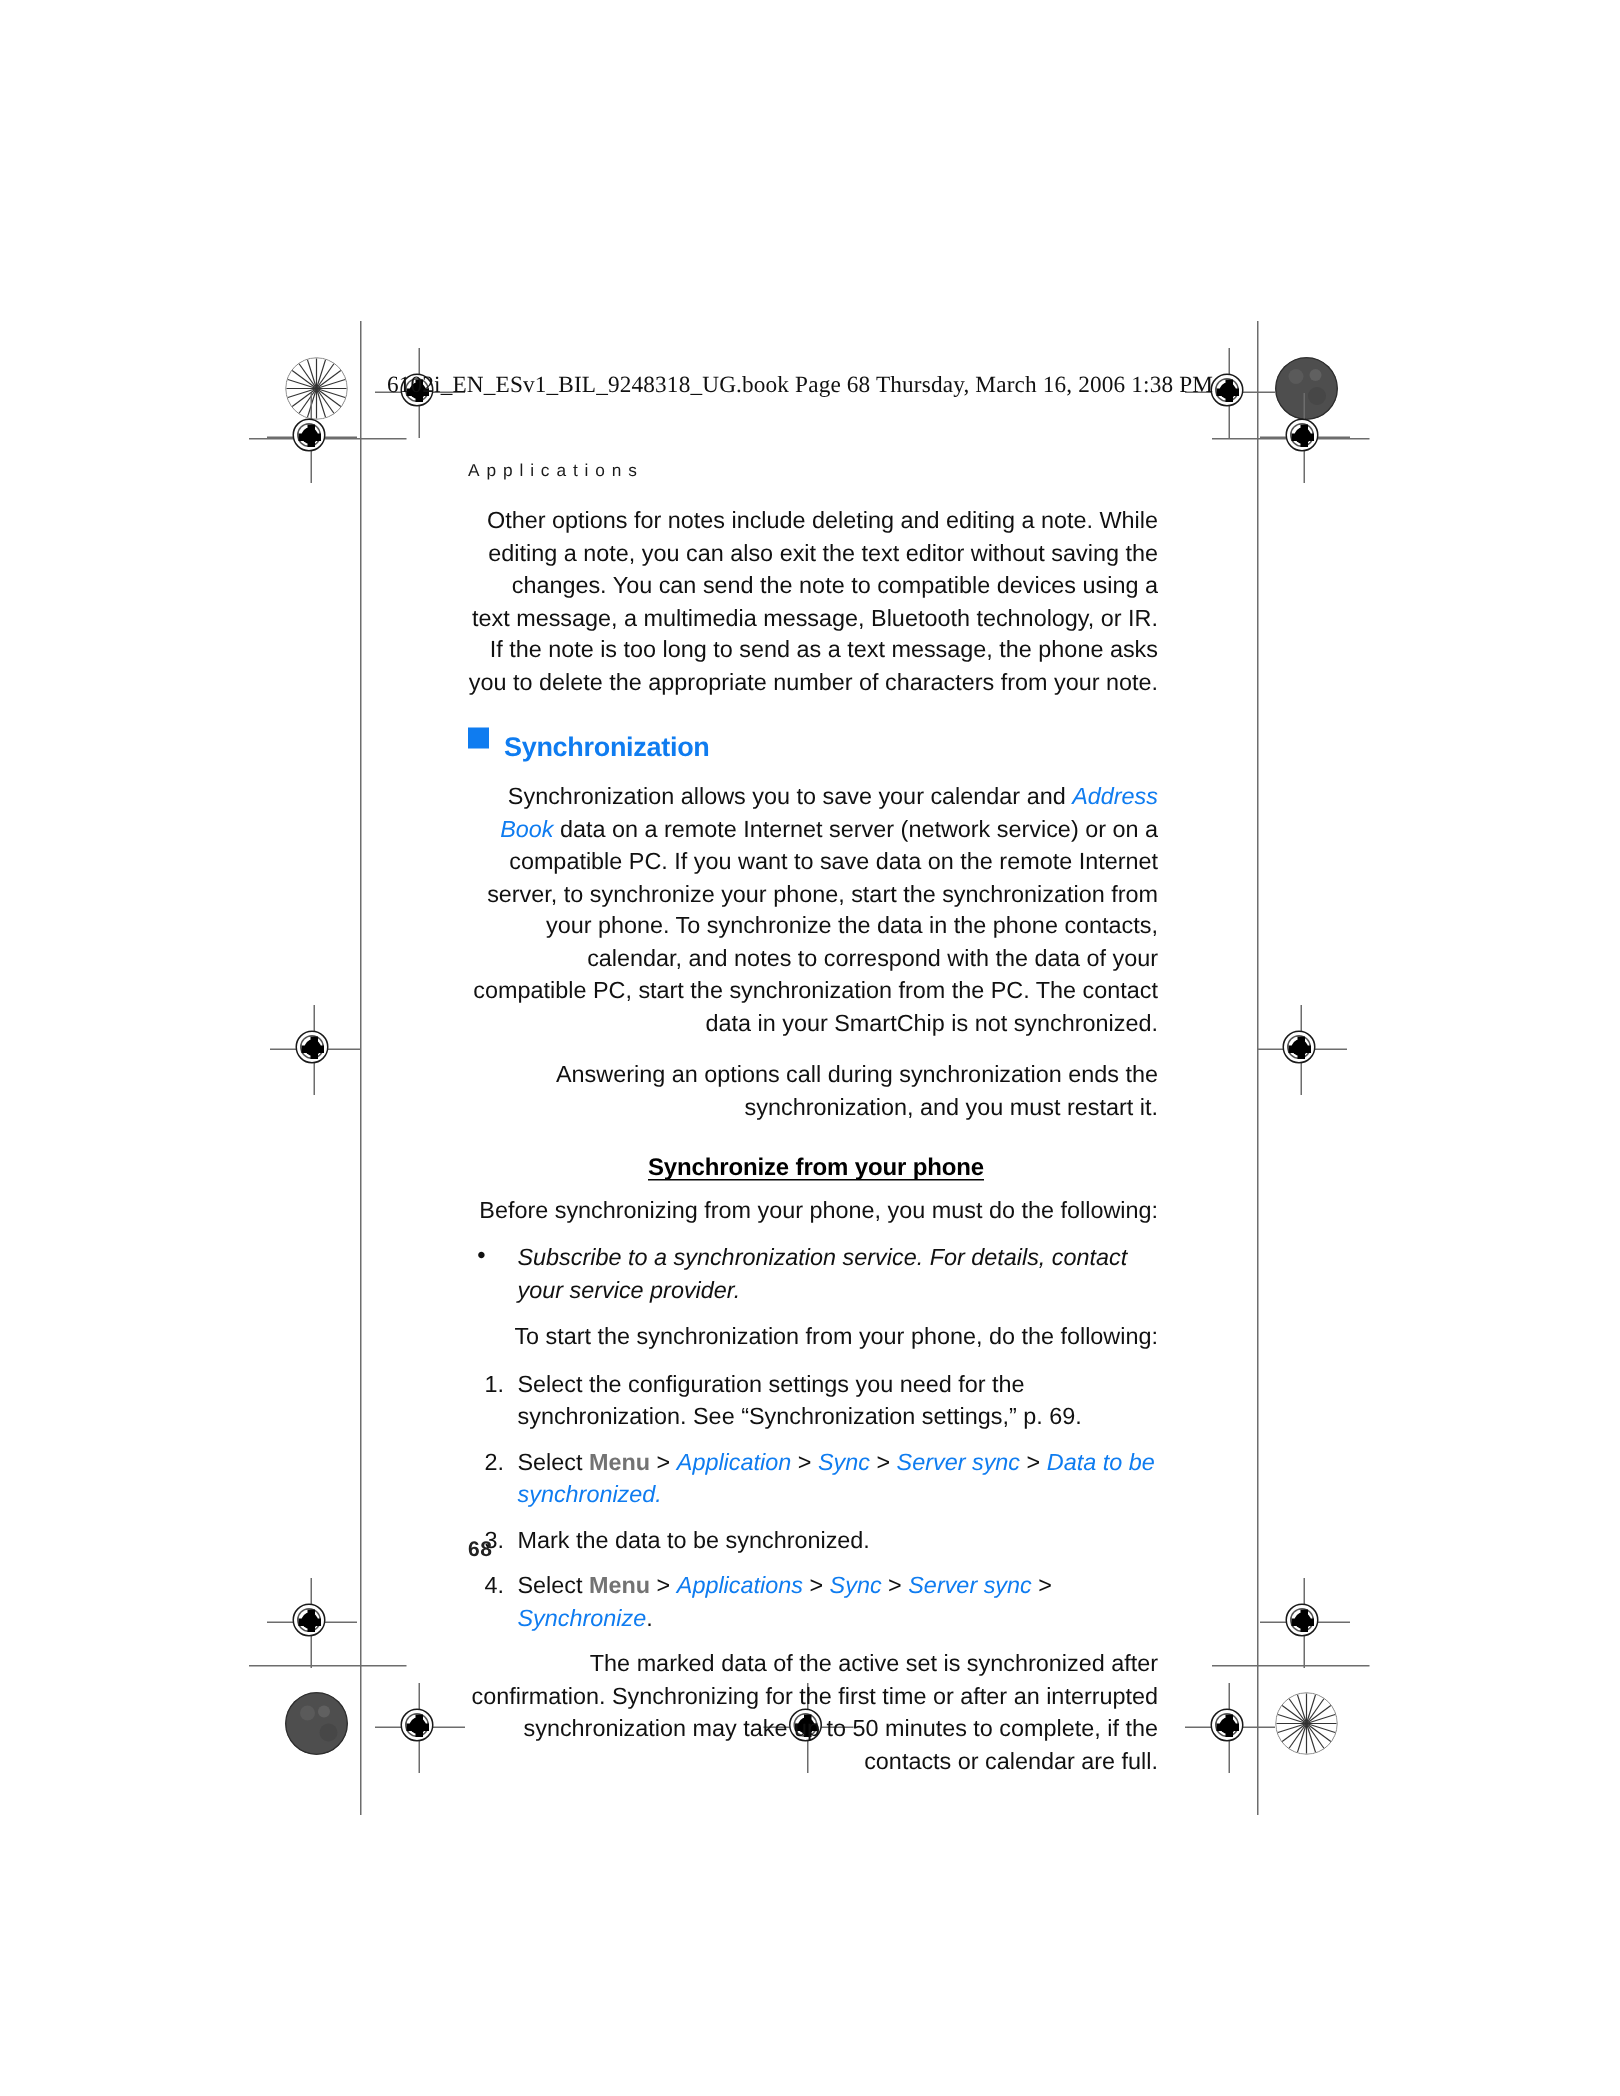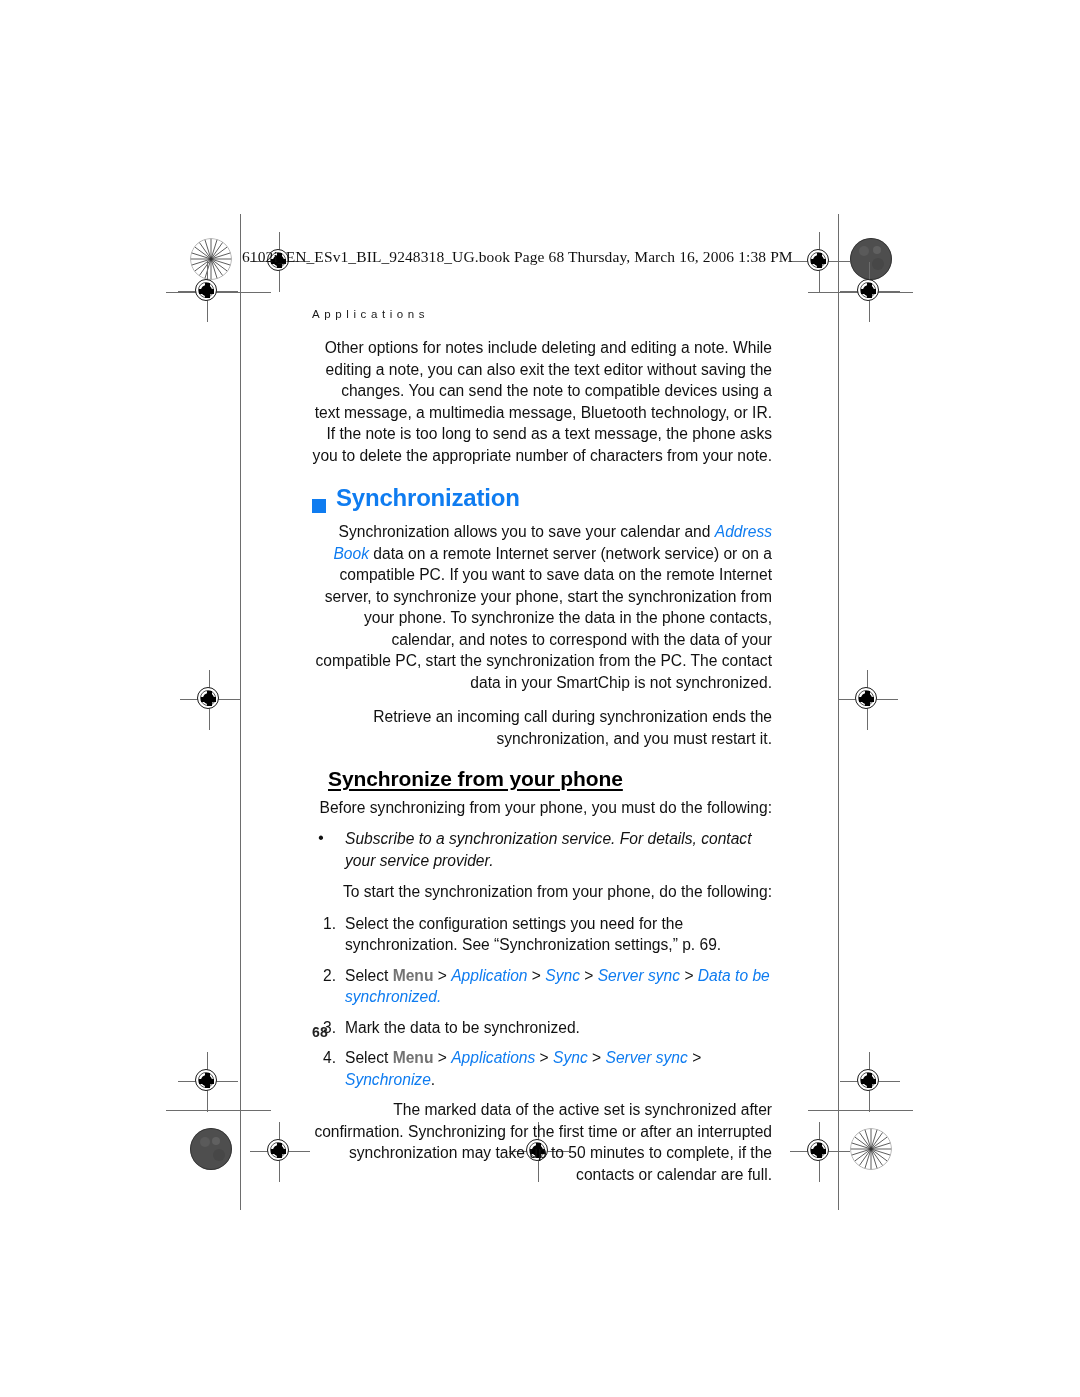--- a/index.html
+++ b/index.html
@@ -89,21 +89,21 @@
   .trimline {
     position: absolute;
     background: #6d6d6d;
   }
   .trimline.h { height: 1px; }
   .trimline.v { width: 1px; }
 
   
   .doc-header {
     position: absolute;
-    left: 242px;
+    left: 258px;
     top: 248px;
     font-family: "Liberation Serif", serif;
     font-size: 15.5px;
     color: #111111;
     white-space: nowrap;
     letter-spacing: 0.1px;
   }
 
   .running-head {
     position: absolute;
@@ -125,48 +125,49 @@
     color: #111111;
   }
 
   .para {
     margin: 0 0 13px 0;
     text-align: right;
   }
   .para.tight { margin-bottom: 10px; }
 
   h2.section-title {
-    font-size: 24px;
+    font-size: 18px;
     font-weight: 700;
     color: #0f7cf0;
     margin: 18px 0 9px 0;
     line-height: 28px;
     display: flex;
-    align-items: flex-end;
+    align-items: flex-start;
     gap: 10px;
     letter-spacing: -0.2px;
   }
   .sq-bullet {
     display: inline-block;
     width: 14px;
     height: 14px;
     background: #0f7cf0;
     flex: none;
     position: relative;
     top: 1px;
   }
 
   h3.sub-title {
-    font-size: 21px;
+    font-size: 16px;
     font-weight: 700;
     color: #000000;
-    margin: 19px 0 7px 16px;
+    margin: 19px 0 7px 4px;
     text-decoration: underline;
     text-underline-offset: 2.5px;
     letter-spacing: -0.1px;
+    text-align: center;
   }
 
   ul.bullets {
     list-style: none;
     margin: 4px 0 7px 0;
     padding: 0;
   }
   ul.bullets > li {
     position: relative;
     padding-left: 33px;
@@ -422,21 +423,21 @@
 
   <h2 class="section-title">
     <span class="sq-bullet"></span>
     <span>Synchronization</span>
   </h2>
 
   <p class="para">
     <span>Synchronization allows you to save your calendar and </span><span class="bk-it">Address Book</span><span> data on a remote Internet server (network service) or on a compatible PC. If you want to save data on the remote Internet server, to synchronize your phone, start the synchronization from your phone. To synchronize the data in the phone contacts, calendar, and notes to correspond with the data of your compatible PC, start the synchronization from the PC. The contact data in your SmartChip is not synchronized.</span>
   </p>
 
-  <p class="para">Retrieve an incoming call during synchronization ends the synchronization, and you must restart it.</p>
+  <p class="para">Answering an options call during synchronization ends the synchronization, and you must restart it.</p>
 
   <h3 class="sub-title">Synchronize from your phone</h3>
 
   <p class="para tight">Before synchronizing from your phone, you must do the following:</p>
 
   <ul class="bullets">
     <li>
       <span>Subscribe to a synchronization service. For details, contact your service provider.</span>
     </li>
   </ul>

